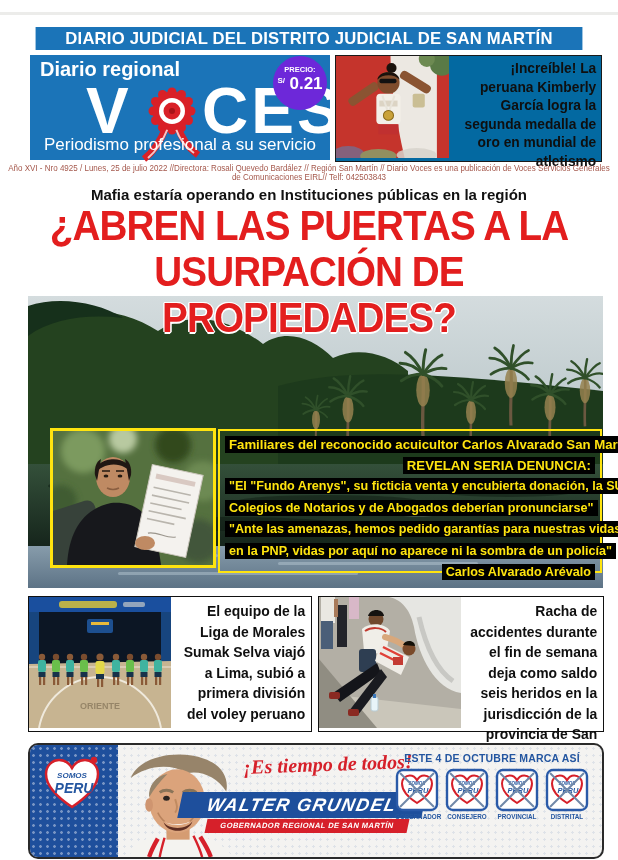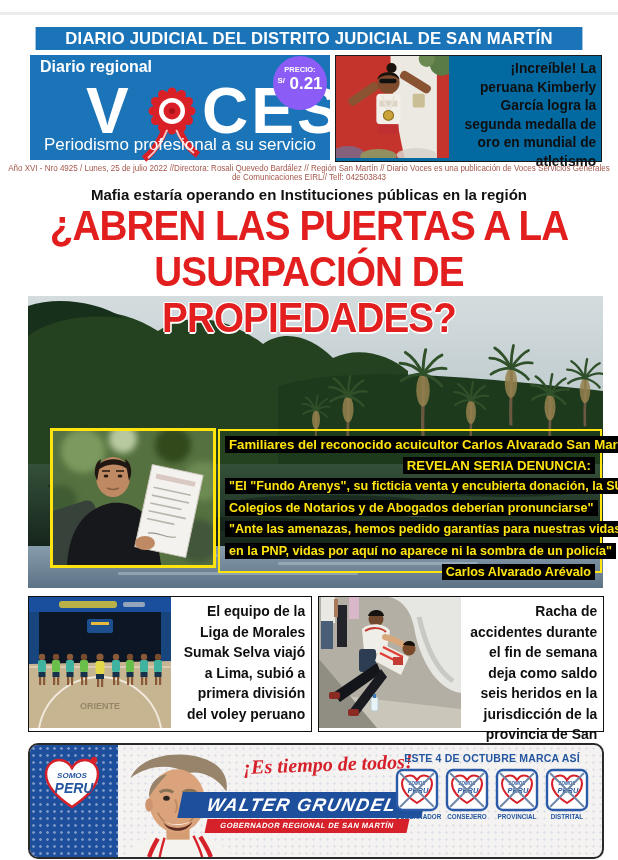--- a/index.html
+++ b/index.html
@@ -8,27 +8,27 @@
   .abs{position:absolute;}
 
   
   .top-strip{left:0;top:12px;width:618px;height:3px;background:#ececea;}
   .top-banner{left:30px;top:27px;width:558px;height:23px;background:#1b74b8;color:#fff;
       font-weight:700;font-size:17px;line-height:23px;text-align:center;letter-spacing:.2px;
       transform:scaleX(.98);transform-origin:center;}
 
   
   .masthead{left:30px;top:55px;width:300px;height:105px;background:#1b74b8;}
-  .mh-kicker{left:10px;top:3px;color:#fff;font-weight:700;font-size:16px;}
+  .mh-kicker{left:10px;top:3px;color:#fff;font-weight:700;font-size:20px;}
   .logo-v,.logo-ces{color:#fff;font-weight:800;font-size:64px;line-height:64px;letter-spacing:3px;}
   .logo-v{left:56px;top:24px;}
   .logo-ces{left:172px;top:24px;}
   .rosette{left:112px;top:26px;width:60px;height:100px;overflow:visible;}
   .mh-tagline{left:0;bottom:5px;width:100%;text-align:center;color:#fff;font-size:17px;}
-  .price-badge{right:3px;top:1px;width:54px;height:54px;border-radius:50%;background:#8b5cf6;
+  .price-badge{right:3px;top:1px;width:54px;height:54px;border-radius:50%;background:#6d28d9;
       color:#fff;text-align:center;z-index:5;}
   .price-label{display:block;font-size:7.5px;font-weight:700;margin-top:9px;}
   .price-cur{font-size:8px;font-weight:700;vertical-align:6px;}
   .price-val{font-size:17px;font-weight:700;}
 
   
   .kim-box{left:335px;top:55px;width:265px;height:105px;border:1.5px solid #1a1a1a;
       background:#0369a1;display:flex;}
   .kim-photo{width:113px;height:102px;flex:none;}
   .kim-headline{flex:1;padding:3px 5px 0 2px;font-weight:700;font-size:14.5px;line-height:18.5px;

